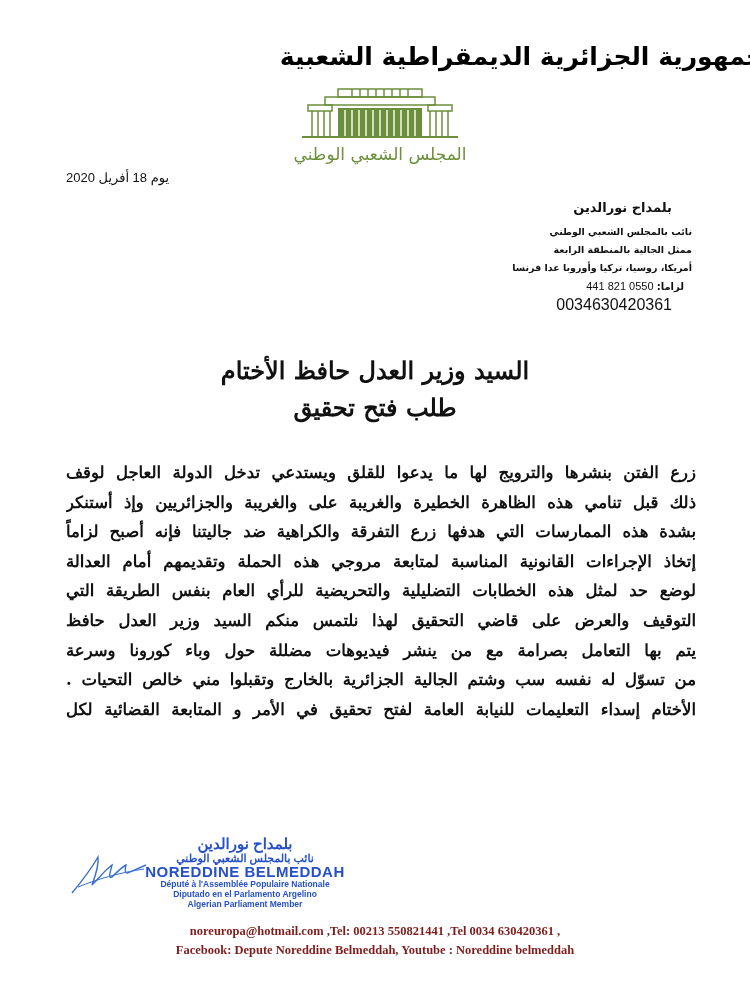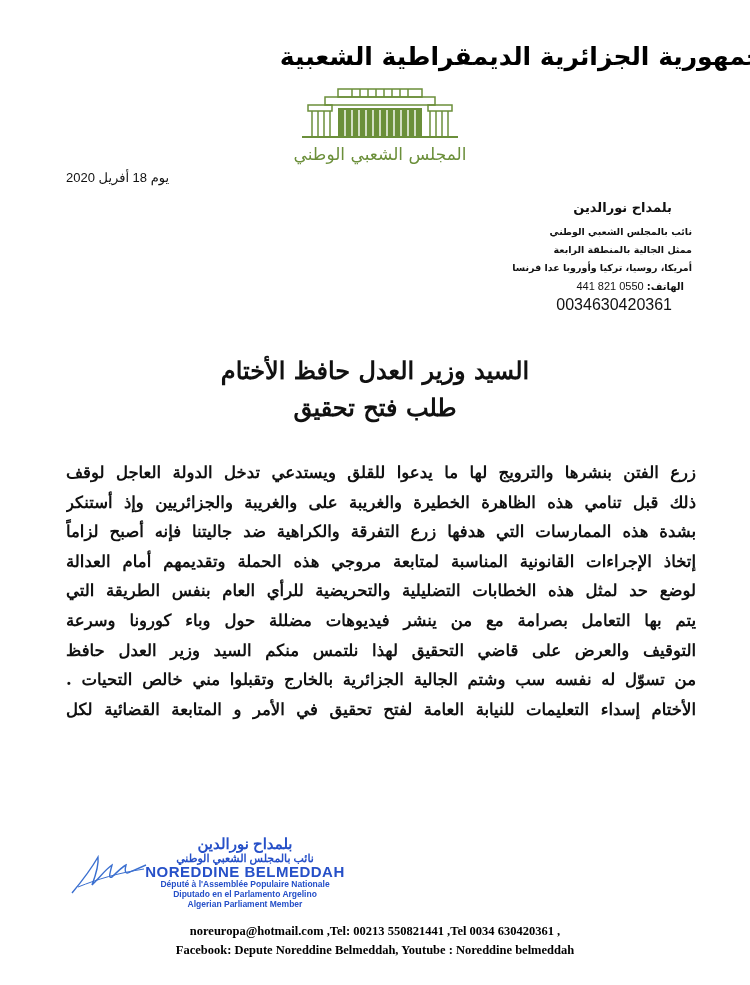--- a/index.html
+++ b/index.html
@@ -36,21 +36,21 @@
     #stamp {
       left: 145px; top: 836px; width: 200px; text-align: center; color: #2650c8;
       font-family: "Liberation Sans", sans-serif; font-weight: bold;
     }
     #stamp .ar1 { font-size: 15px; direction: rtl; line-height: 16px; }
     #stamp .ar2 { font-size: 11px; direction: rtl; line-height: 13px; }
     #stamp .en1 { font-size: 15px; line-height: 14px; letter-spacing: 0.5px; }
     #stamp .en2 { font-size: 8.5px; line-height: 10px; }
     #footer {
       left: 0; width: 750px; top: 922px; text-align: center;
-      font-family: "Liberation Serif", serif; font-weight: bold; font-size: 12.5px; line-height: 19px; color: #000000;
+      font-family: "Liberation Serif", serif; font-weight: bold; font-size: 12.5px; line-height: 19px; color: #7f1d1d;
     }
   </style>
 </head>
 <body>
 
 <div id="title" class="abs">الجمهورية الجزائرية الديمقراطية الشعبية</div>
 
 <div id="logo" class="abs">
   <svg width="180" height="80" viewBox="0 0 180 80">
     <g stroke="#6b8f3a" fill="none" stroke-width="1.5">
@@ -97,39 +97,39 @@
 </div>
 
 <div id="date" class="abs">يوم 18 أفريل 2020</div>
 
 <div id="sender" class="abs">
   <div class="name">بلمداح نورالدين</div>
   <div class="line">نائب بالمجلس الشعبي الوطني</div>
   <div class="line">ممثل الجالية بالمنطقة الرابعة</div>
   <div class="line">أمريكا، روسيا، تركيا وأوروبا عدا فرنسا</div>
   <div class="phone" style="margin-right:8px">
-    <span style="font-weight:bold;font-size:10px;font-family:'DejaVu Sans',sans-serif">الهاتف:</span>
+    <span style="font-weight:bold;font-size:10px;font-family:'DejaVu Sans',sans-serif">لزاما:</span>
     <span>0550 821 441</span>
   </div>
   <div class="phone2">0034630420361</div>
 </div>
 
 <div id="addressee" class="abs">
   <div>السيد وزير العدل حافظ الأختام</div>
   <div>طلب فتح تحقيق</div>
 </div>
 
 <div id="body" class="abs">
   <span class="bline">زرع الفتن بنشرها والترويج لها ما يدعوا للقلق ويستدعي تدخل الدولة العاجل لوقف</span>
   <span class="bline">ذلك قبل تنامي هذه الظاهرة الخطيرة والغريبة على والغريبة والجزائريين وإذ أستنكر</span>
   <span class="bline">بشدة هذه الممارسات التي هدفها زرع التفرقة والكراهية ضد جاليتنا فإنه أصبح لزاماً</span>
   <span class="bline">إتخاذ الإجراءات القانونية المناسبة لمتابعة مروجي هذه الحملة وتقديمهم أمام العدالة</span>
   <span class="bline">لوضع حد لمثل هذه الخطابات التضليلية والتحريضية للرأي العام بنفس الطريقة التي</span>
+  <span class="bline">التوقيف والعرض على قاضي التحقيق لهذا نلتمس منكم السيد وزير العدل حافظ</span>
   <span class="bline">يتم بها التعامل بصرامة مع من ينشر فيديوهات مضللة حول وباء كورونا وسرعة</span>
-  <span class="bline">التوقيف والعرض على قاضي التحقيق لهذا نلتمس منكم السيد وزير العدل حافظ</span>
   <span class="bline">من تسوّل له نفسه سب وشتم الجالية الجزائرية بالخارج وتقبلوا مني خالص التحيات .</span>
   <span class="bline">الأختام إسداء التعليمات للنيابة العامة لفتح تحقيق في الأمر و المتابعة القضائية لكل</span>
 </div>
 
 <div id="signature" class="abs">
   <svg width="80" height="55" viewBox="0 0 80 55">
     <path d="M4 50 C 14 38, 22 28, 30 14 C 31 22, 27 34, 24 42 C 32 34, 38 26, 44 22 C 42 30, 40 36, 44 34 C 50 28, 54 24, 58 22 C 56 30, 58 32, 64 28 L 78 22" stroke="#3a6fd0" stroke-width="1.4" fill="none"></path>
     <path d="M10 44 C 30 36, 50 30, 76 26" stroke="#3a6fd0" stroke-width="1" fill="none"></path>
   </svg>
 </div>

